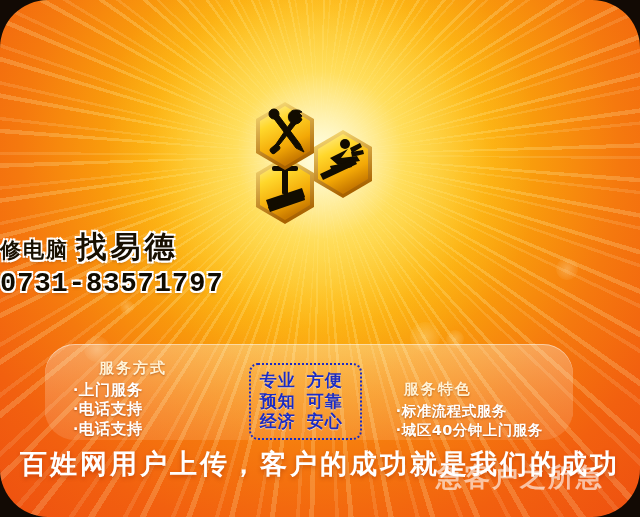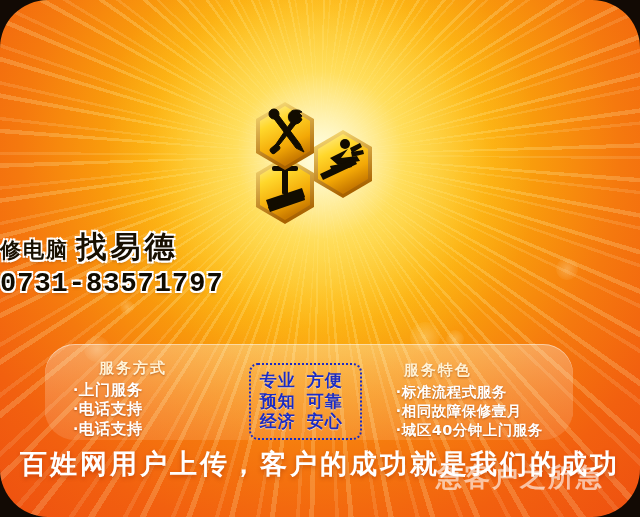--- a/index.html
+++ b/index.html
@@ -219,21 +219,20 @@
         <div class="mid-box">
           <div class="mid-row"><span>专业</span><span class="mid-gap"></span><span>方便</span></div>
           <div class="mid-row"><span>预知</span><span class="mid-gap"></span><span>可靠</span></div>
           <div class="mid-row"><span>经济</span><span class="mid-gap"></span><span>安心</span></div>
         </div>
       </div>
 
       <div class="col col-right">
         <div class="col-title">服务特色</div>
         <div class="li"><span class="dot">·</span><span>标准流程式服务</span></div>
-        <div class="li"><span class="dot">·</span><span>相同故障保修壹月</span></div>
         <div class="li"><span class="dot">·</span><span>城区40分钟上门服务</span></div>
       </div>
     </div>
 
     <div class="slogan">百姓网用户上传，客户的成功就是我们的成功</div>
     <div class="watermark">急客户之所急</div>
 
   </div>
 </div>
 

